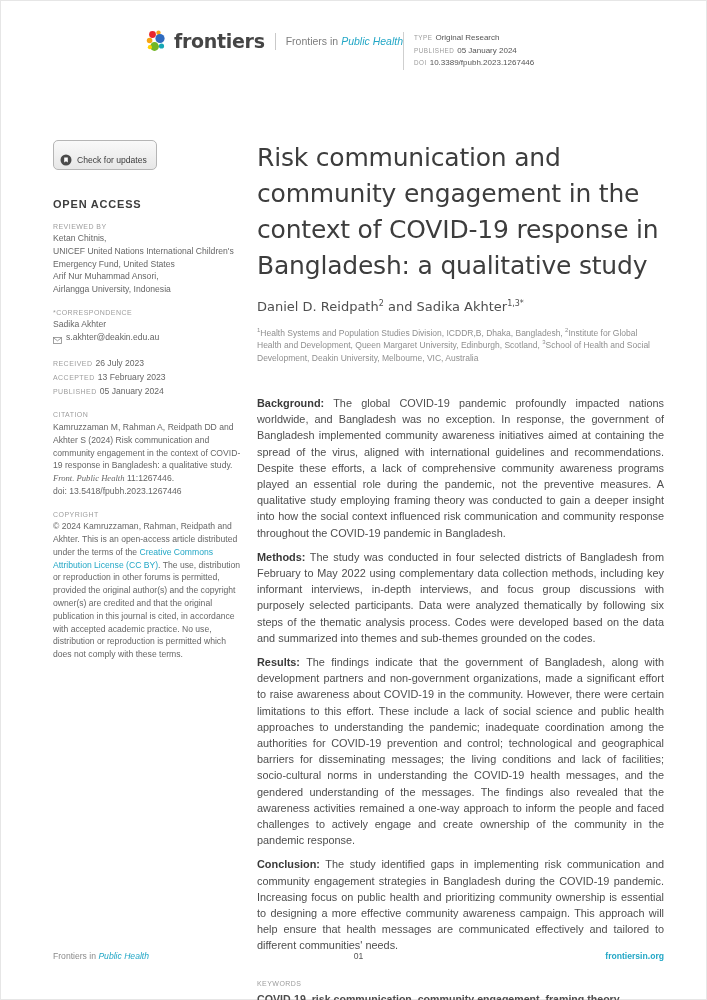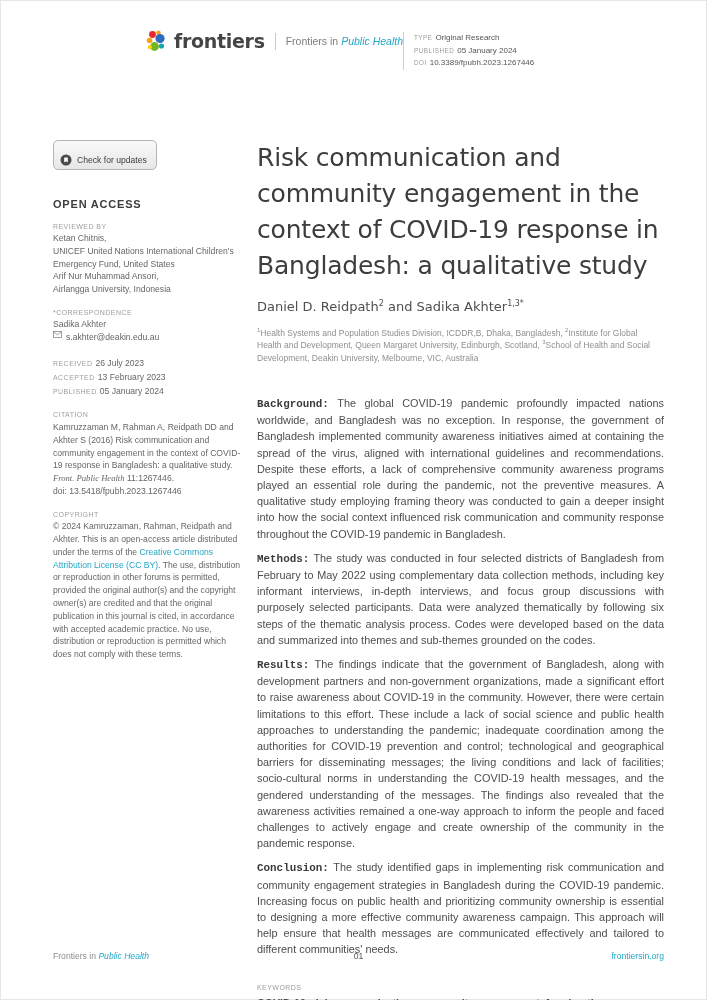--- a/index.html
+++ b/index.html
@@ -32,44 +32,44 @@
     display:inline-flex;align-items:center;gap:5px;border:1px solid #b5b5b5;border-radius:5px;
     background:linear-gradient(#f9f9f9,#e7e7e7);padding:13px 9px 3px 6px;
     font-size:8.6px;color:#3c3c3c;cursor:pointer;
   }
   .oa{margin-top:28px;font-size:11px;font-weight:bold;color:#3d3d3d;letter-spacing:.8px;}
   .side-section{margin-top:13px;}
   .side-label{font-size:7px;color:#9d9d9d;letter-spacing:.45px;margin-bottom:2.5px;}
   .side-text{font-size:8.6px;color:#666;line-height:12.8px;white-space:pre-line;}
   .side-row{font-size:8.6px;color:#666;line-height:12.8px;}
   .side-row .side-label{display:inline;margin-right:3px;}
-  .email-row{display:flex;align-items:flex-start;gap:4px;font-size:8.6px;color:#666;line-height:12.8px;}
+  .email-row{display:flex;align-items:flex-end;gap:4px;font-size:8.6px;color:#666;line-height:12.8px;}
   .italic{font-style:italic;font-family:Liberation Serif, serif;}
   a.teal-link{color:#23a7c6;text-decoration:none;cursor:pointer;}
   
   .title{
     margin:0;font-family:"DejaVu Sans",sans-serif;font-weight:500;
     font-size:25px;line-height:36px;color:#3d3d3d;letter-spacing:-0.2px;
   }
   .authors{margin-top:13px;font-size:13px;color:#4f4f4f;line-height:19px;font-family:"DejaVu Sans",sans-serif;font-weight:500;}
   sup{font-size:8px;line-height:0;}
   .affiliations{margin-top:11px;font-size:8.5px;color:#8f8f8f;line-height:12.8px;}
   .affiliations sup{font-size:6px;}
   .abstract{margin-top:30px;}
   .abstract p{font-size:10.9px;line-height:16.2px;color:#4e4e4e;text-align:justify;margin:0 0 8px 0;}
-  .abstract strong{color:#3a3a3a;font-family:Liberation Mono, monospace;}
+  .abstract strong{color:#3a3a3a;}
   .keywords{margin-top:26px;}
   .kw-text{font-size:10.6px;font-weight:bold;color:#4c4c4c;line-height:15.5px;margin-top:5px;}
   
   .ftr{
     position:absolute;left:52px;right:42px;bottom:38px;
     display:flex;justify-content:space-between;font-size:8.6px;color:#8a8a8a;
   }
   .ftr .page-num{position:absolute;left:0;right:0;text-align:center;color:#555;}
-  .ftr .right{position:relative;z-index:1;}
+  .ftr .right{position:relative;z-index:1;font-weight:bold;}
 </style>
 </head>
 <body>
 
 <div class="page">
 
   <div class="hdr">
     <div class="brand-row">
       <svg class="logo-mark" viewBox="0 0 22 24">
         <circle cx="7.5" cy="5.5" r="3.4" fill="#e8262d"></circle>
@@ -126,21 +126,21 @@
       </div>
 
       <div class="side-section">
         <div class="side-row"><span class="side-label">RECEIVED</span><span>26 July 2023</span></div>
         <div class="side-row"><span class="side-label">ACCEPTED</span><span>13 February 2023</span></div>
         <div class="side-row"><span class="side-label">PUBLISHED</span><span>05 January 2024</span></div>
       </div>
 
       <div class="side-section">
         <div class="side-label">CITATION</div>
-        <div class="side-text"><span>Kamruzzaman M, Rahman A, Reidpath DD and Akhter S (2016) Risk communication and community engagement in the context of COVID-19 response in Bangladesh: a qualitative study.</span></div>
+        <div class="side-text"><span>Kamruzzaman M, Rahman A, Reidpath DD and Akhter S (2024) Risk communication and community engagement in the context of COVID-19 response in Bangladesh: a qualitative study.</span></div>
         <div class="side-text"><span class="italic">Front. Public Health</span><span> 11:1267446.</span></div>
         <div class="side-text">doi: 13.5418/fpubh.2023.1267446</div>
       </div>
 
       <div class="side-section">
         <div class="side-label">COPYRIGHT</div>
         <div class="side-text" style="white-space:normal;"><span>© 2024 Kamruzzaman, Rahman, Reidpath and Akhter. This is an open-access article distributed under the terms of the </span><a class="teal-link">Creative Commons Attribution License (CC BY)</a><span>. The use, distribution or reproduction in other forums is permitted, provided the original author(s) and the copyright owner(s) are credited and that the original publication in this journal is cited, in accordance with accepted academic practice. No use, distribution or reproduction is permitted which does not comply with these terms.</span></div>
       </div>
     </aside>
 

